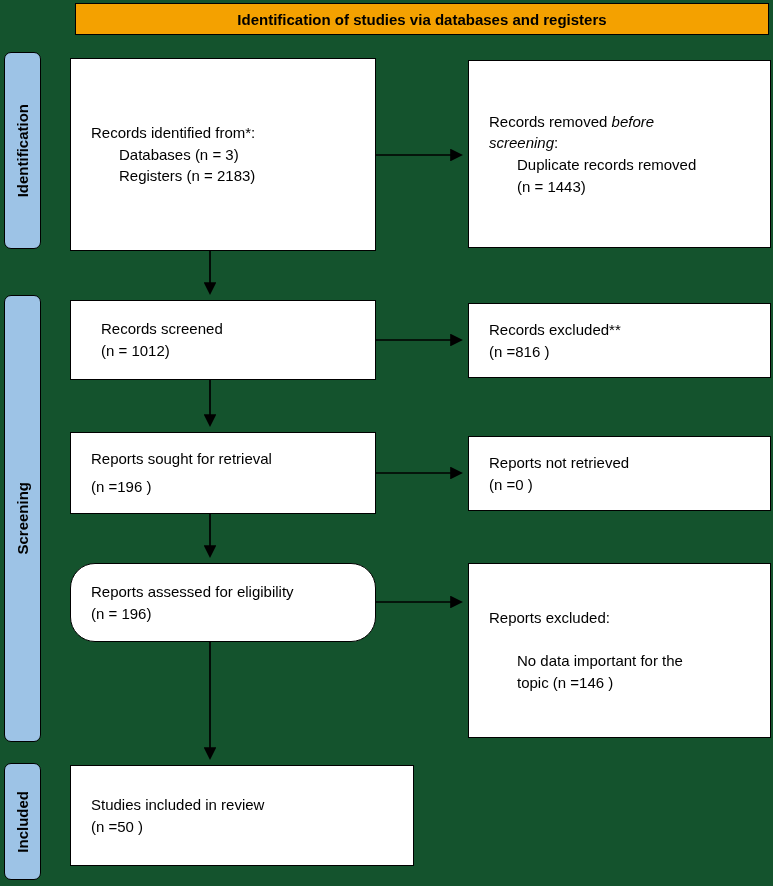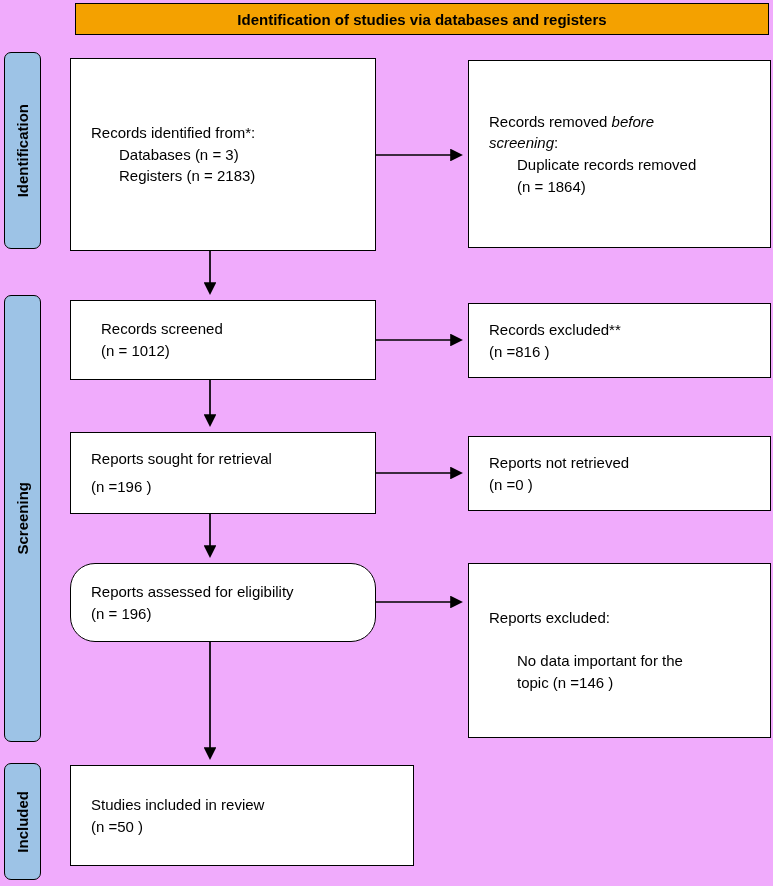--- a/index.html
+++ b/index.html
@@ -1,20 +1,20 @@
 <!DOCTYPE html>
 <html style="--header-bg: #F4A100; --stage-bg: #9DC3E6;"><head>
 <meta charset="utf-8">
 <style>
   html, body { margin: 0; padding: 0; background: #fff; }
   .canvas {
     position: relative;
     width: 773px;
     height: 886px;
-    background: #f0abfc;
+    background: #14532d;
     font-family: "Liberation Sans", sans-serif;
     font-size: 15px;
     color: #000;
     overflow: hidden;
   }
   .header-bar {
     position: absolute;
     left: 75px; top: 3px;
     width: 694px; height: 32px;
     background: var(--header-bg, #F4A100);
@@ -106,21 +106,21 @@
     <div>(n =50 )</div>
   </div>
 
   <div class="box" style="left:468px; top:60px; width:303px; height:188px;">
     <div>
       <span>Records removed </span><em>before</em><br>
       <em>screening</em><span>:</span>
     </div>
     <div class="indent">
       <span>Duplicate records removed</span><br>
-      <span>(n = 1864)</span>
+      <span>(n = 1443)</span>
     </div>
   </div>
 
   <div class="box" style="left:468px; top:303px; width:303px; height:75px;">
     <div>Records excluded**</div>
     <div>(n =816 )</div>
   </div>
 
   <div class="box" style="left:468px; top:436px; width:303px; height:75px;">
     <div>Reports not retrieved</div>

